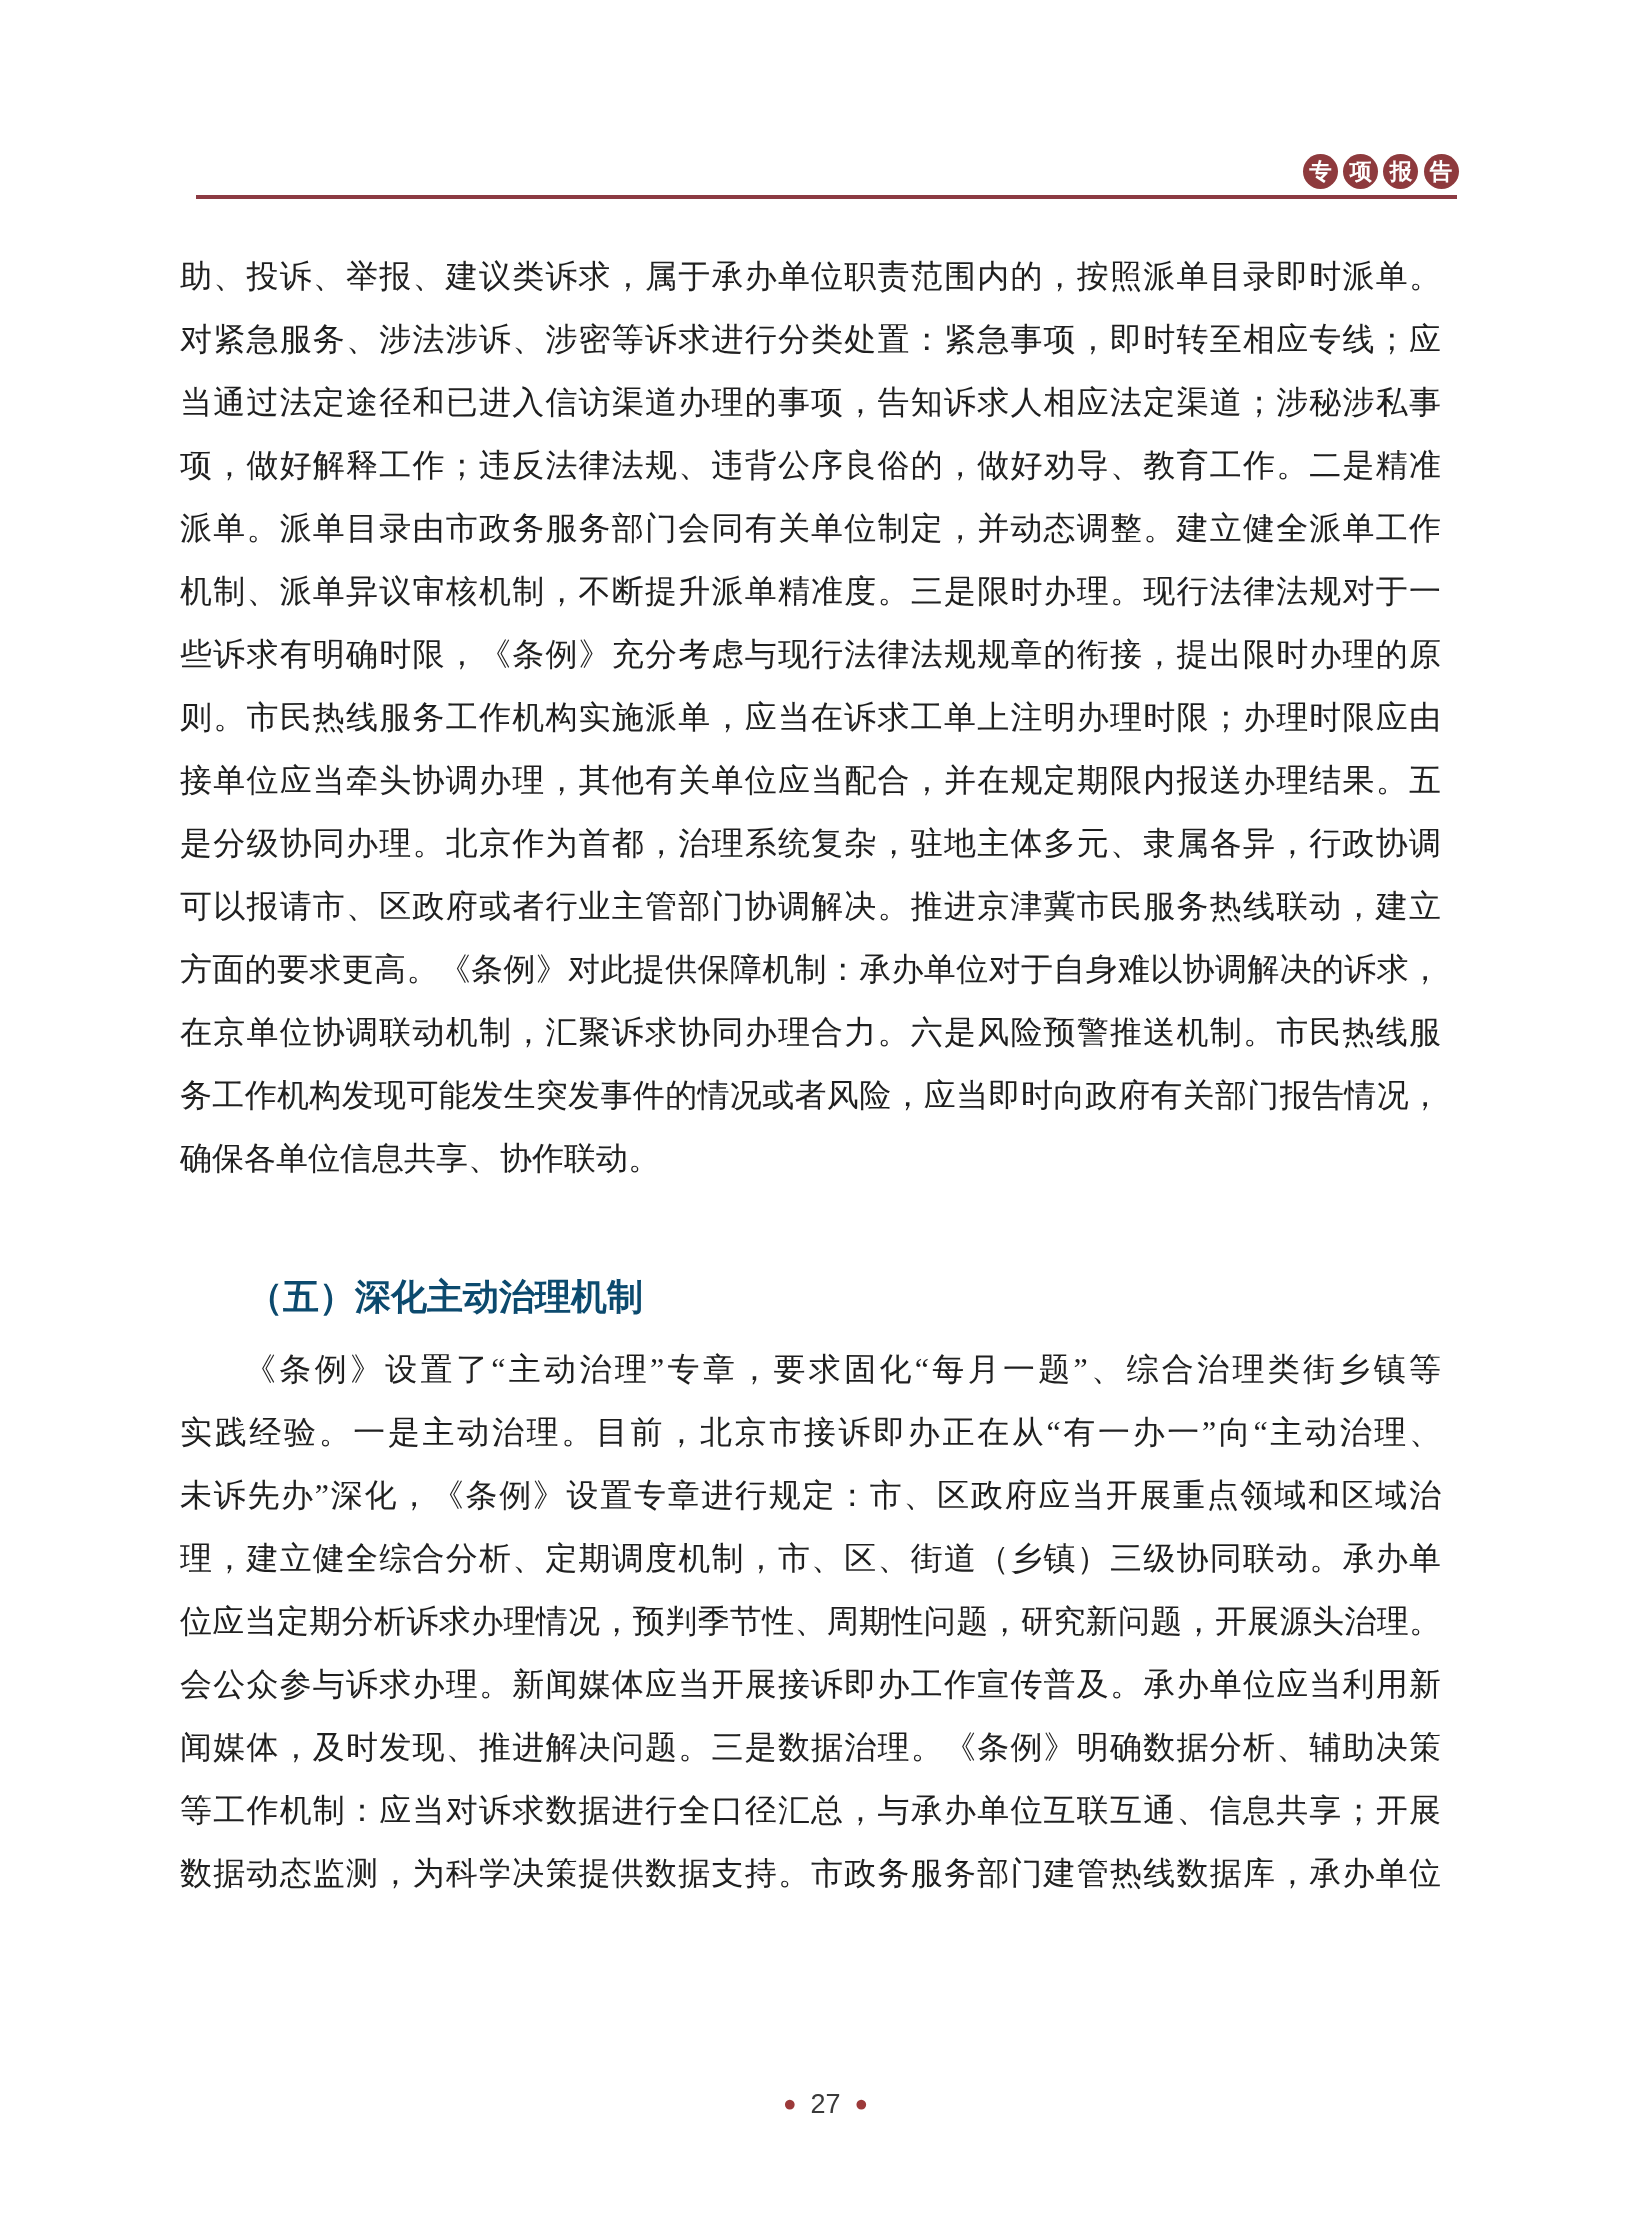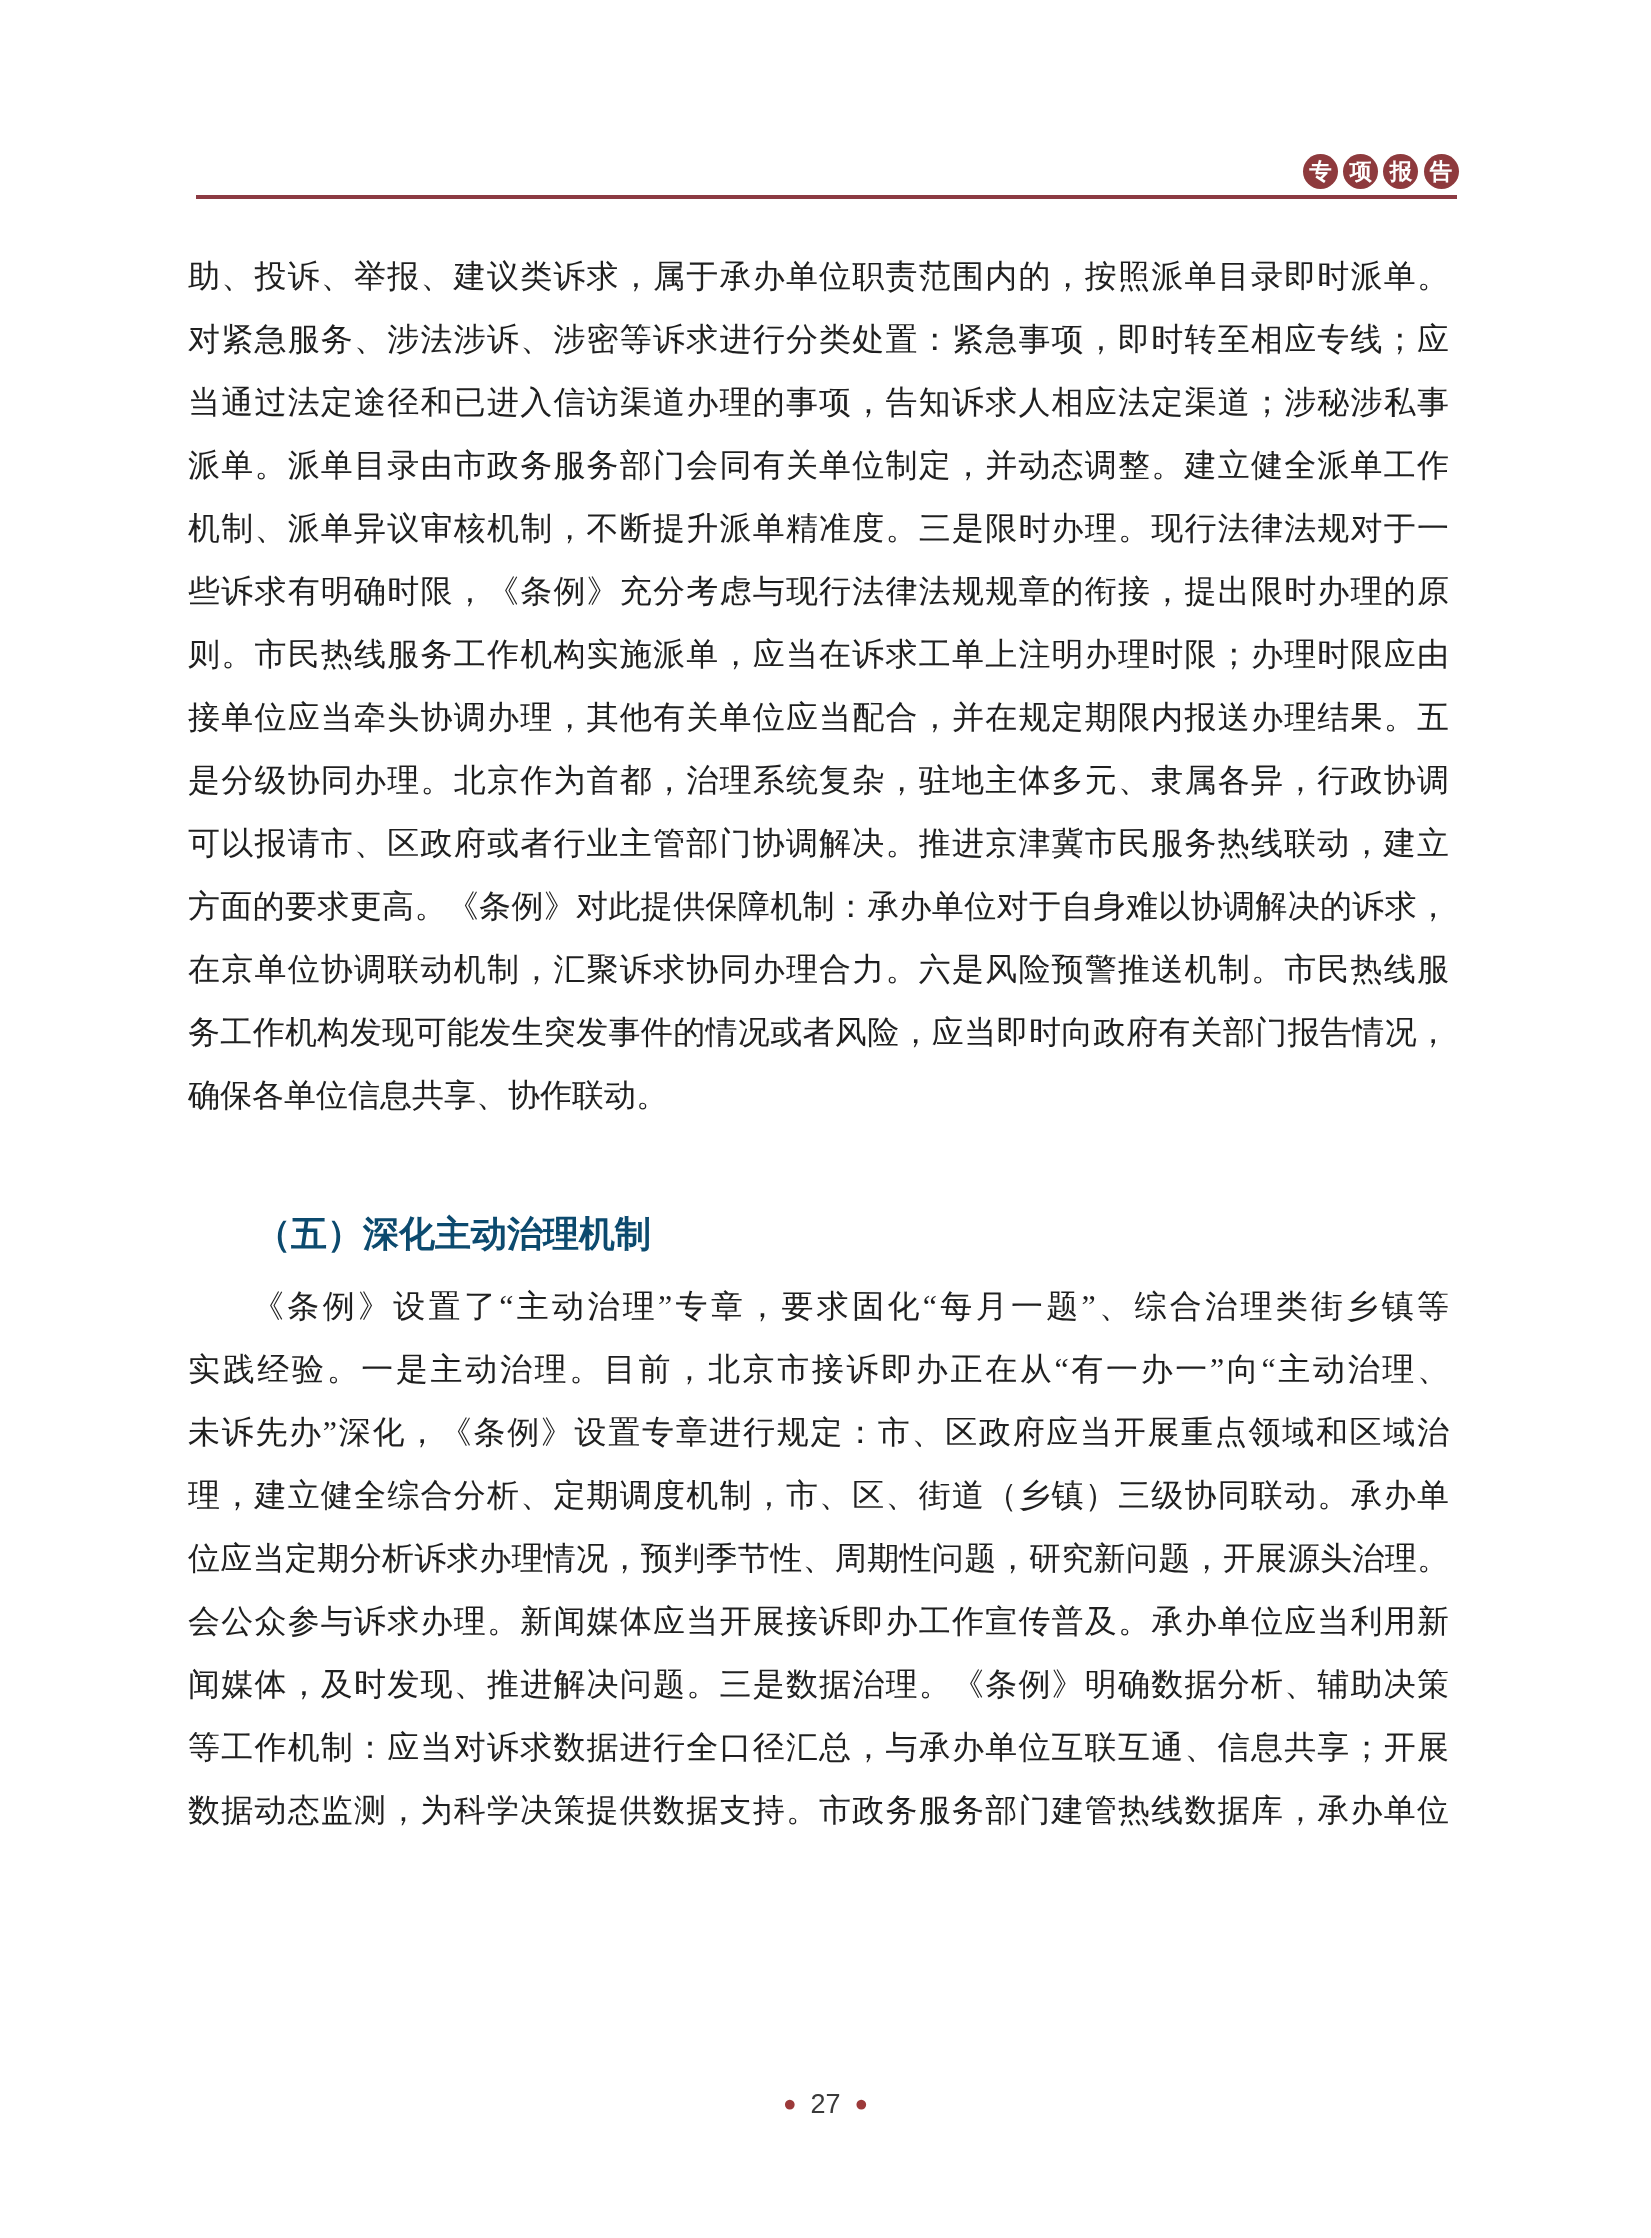--- a/index.html
+++ b/index.html
@@ -34,21 +34,21 @@
   .header-rule {
     position: absolute;
     top: 195px; left: 196px;
     width: 1261px; height: 3.5px;
     background: #8c3a42;
   }
 
   
   .content {
     position: absolute;
-    left: 188px; top: 245px;
+    left: 180px; top: 245px;
     width: 1261px;
     color: #1f1f1f;
     font-size: 32px;
   }
   .line {
     height: 63px;
     line-height: 63px;
     text-align: justify;
     text-align-last: justify;
     text-justify: inter-character;
@@ -102,20 +102,21 @@
     <span class="badge-circle">告</span>
   </div>
   <div class="header-rule"></div>
 
   <div class="content">
 
     <div>
       <div class="line">助、投诉、举报、建议类诉求，属于承办单位职责范围内的，按照派单目录即时派单。</div>
       <div class="line">对紧急服务、涉法涉诉、涉密等诉求进行分类处置：紧急事项，即时转至相应专线；应</div>
       <div class="line">当通过法定途径和已进入信访渠道办理的事项，告知诉求人相应法定渠道；涉秘涉私事</div>
+      <div class="line">项，做好解释工作；违反法律法规、违背公序良俗的，做好劝导、教育工作。二是精准</div>
       <div class="line">派单。派单目录由市政务服务部门会同有关单位制定，并动态调整。建立健全派单工作</div>
       <div class="line">机制、派单异议审核机制，不断提升派单精准度。三是限时办理。现行法律法规对于一</div>
       <div class="line">些诉求有明确时限，《条例》充分考虑与现行法律法规规章的衔接，提出限时办理的原</div>
       <div class="line">则。市民热线服务工作机构实施派单，应当在诉求工单上注明办理时限；办理时限应由</div>
       <div class="line">接单位应当牵头协调办理，其他有关单位应当配合，并在规定期限内报送办理结果。五</div>
       <div class="line">是分级协同办理。北京作为首都，治理系统复杂，驻地主体多元、隶属各异，行政协调</div>
       <div class="line">可以报请市、区政府或者行业主管部门协调解决。推进京津冀市民服务热线联动，建立</div>
       <div class="line">方面的要求更高。《条例》对此提供保障机制：承办单位对于自身难以协调解决的诉求，</div>
       <div class="line">在京单位协调联动机制，汇聚诉求协同办理合力。六是风险预警推送机制。市民热线服</div>
       <div class="line">务工作机构发现可能发生突发事件的情况或者风险，应当即时向政府有关部门报告情况，</div>

